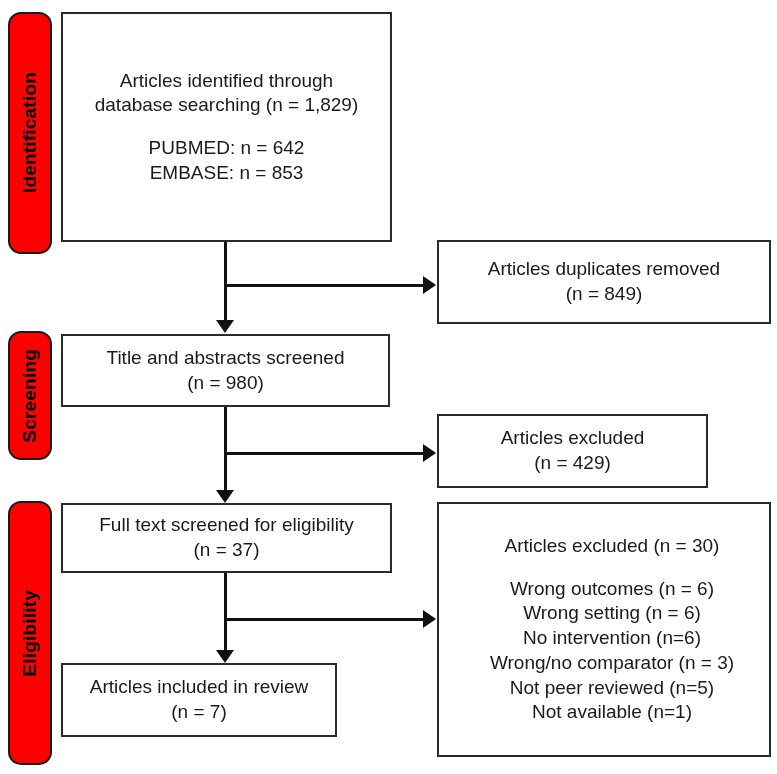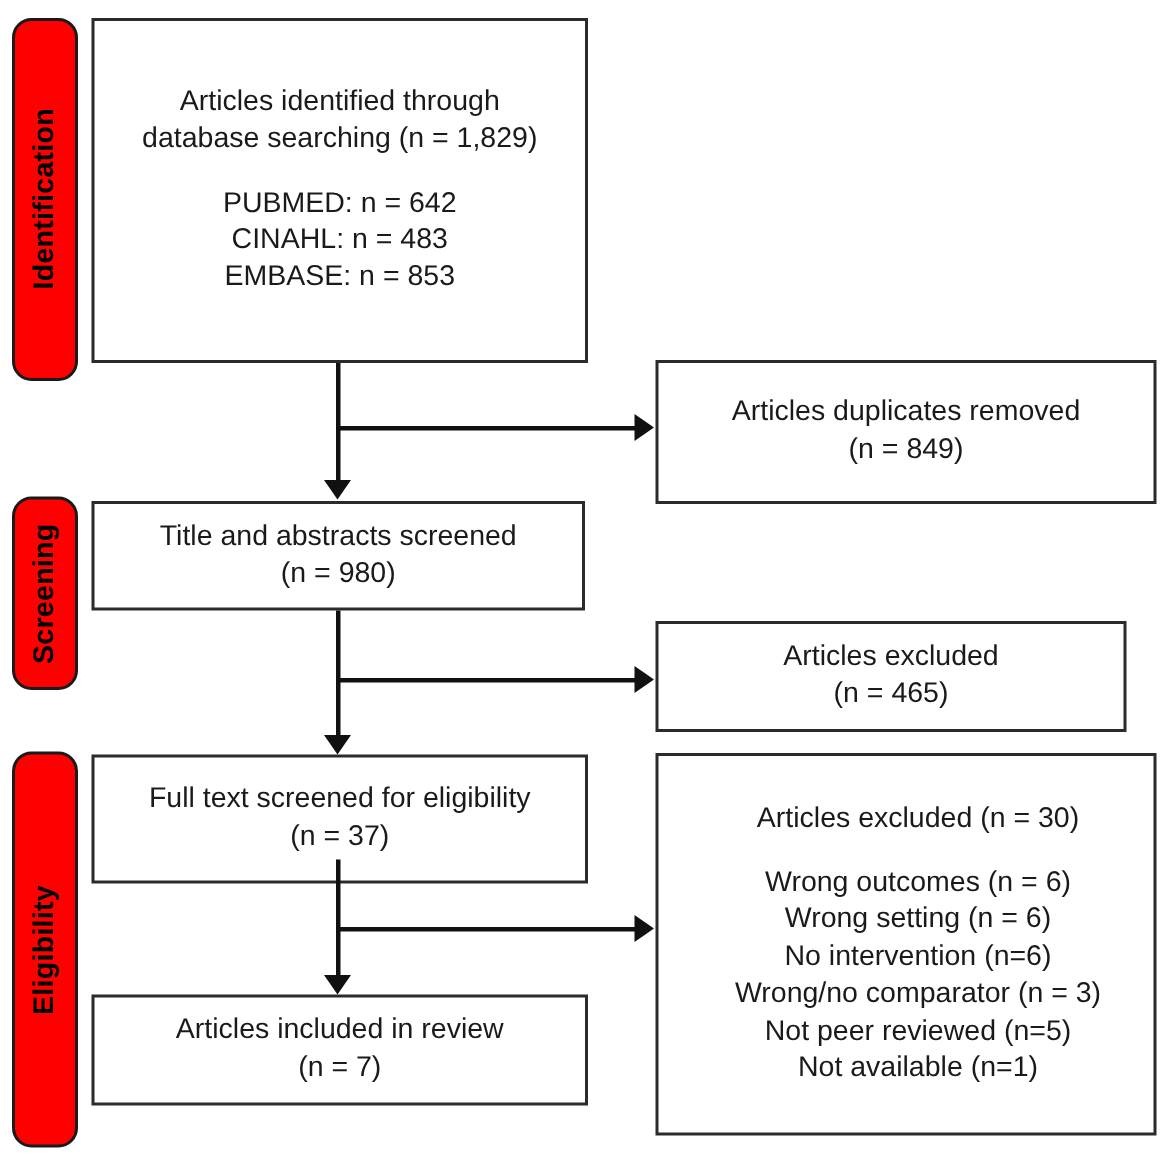--- a/index.html
+++ b/index.html
@@ -104,56 +104,55 @@
 
   <div class="stage-bar" style="left:8px; top:501px; width:44px; height:264px;">
     <span class="stage-bar-label">Eligibility</span>
   </div>
 
   <div class="flow-box" style="left:61px; top:12px; width:331px; height:230px;">
     <span class="line">Articles identified through</span>
     <span class="line">database searching (n = 1,829)</span>
     <span class="spacer"></span>
     <span class="line">PUBMED: n = 642</span>
-    <span class="line">CINAHL: n = 483</span>
     <span class="line">EMBASE: n = 853</span>
   </div>
 
-  <div class="flow-box" style="left:437px; top:240px; width:334px; height:96px;">
+  <div class="flow-box" style="left:437px; top:240px; width:334px; height:84px;">
     <span class="line">Articles duplicates removed</span>
     <span class="line">(n = 849)</span>
   </div>
 
   <div class="flow-box" style="left:61px; top:334px; width:329px; height:73px;">
     <span class="line">Title and abstracts screened</span>
     <span class="line">(n = 980)</span>
   </div>
 
-  <div class="flow-box" style="left:437px; top:414px; width:314px; height:74px;">
+  <div class="flow-box" style="left:437px; top:414px; width:271px; height:74px;">
     <span class="line">Articles excluded</span>
-    <span class="line">(n = 465)</span>
+    <span class="line">(n = 429)</span>
   </div>
 
-  <div class="flow-box" style="left:61px; top:503px; width:331px; height:86px;">
+  <div class="flow-box" style="left:61px; top:503px; width:331px; height:70px;">
     <span class="line">Full text screened for eligibility</span>
     <span class="line">(n = 37)</span>
   </div>
 
   <div class="flow-box" style="left:437px; top:502px; width:334px; height:255px;padding-left:24px;">
     <span class="line">Articles excluded (n = 30)</span>
     <span class="spacer"></span>
     <span class="line">Wrong outcomes (n = 6)</span>
     <span class="line">Wrong setting (n = 6)</span>
     <span class="line">No intervention  (n=6)</span>
     <span class="line">Wrong/no comparator (n = 3)</span>
     <span class="line">Not peer reviewed (n=5)</span>
     <span class="line">Not available (n=1)</span>
   </div>
 
-  <div class="flow-box" style="left:61px; top:663px; width:331px; height:74px;">
+  <div class="flow-box" style="left:61px; top:663px; width:276px; height:74px;">
     <span class="line">Articles included in review</span>
     <span class="line">(n = 7)</span>
   </div>
 
   <div class="vline" style="left:224px; top:242px; height:79px;"></div>
   <div class="arrow-down" style="left:216px; top:320px;"></div>
   <div class="hline" style="left:224px; top:284px; width:200px;"></div>
   <div class="arrow-right" style="left:423px; top:276px;"></div>
 
   <div class="vline" style="left:224px; top:407px; height:86px;"></div>

